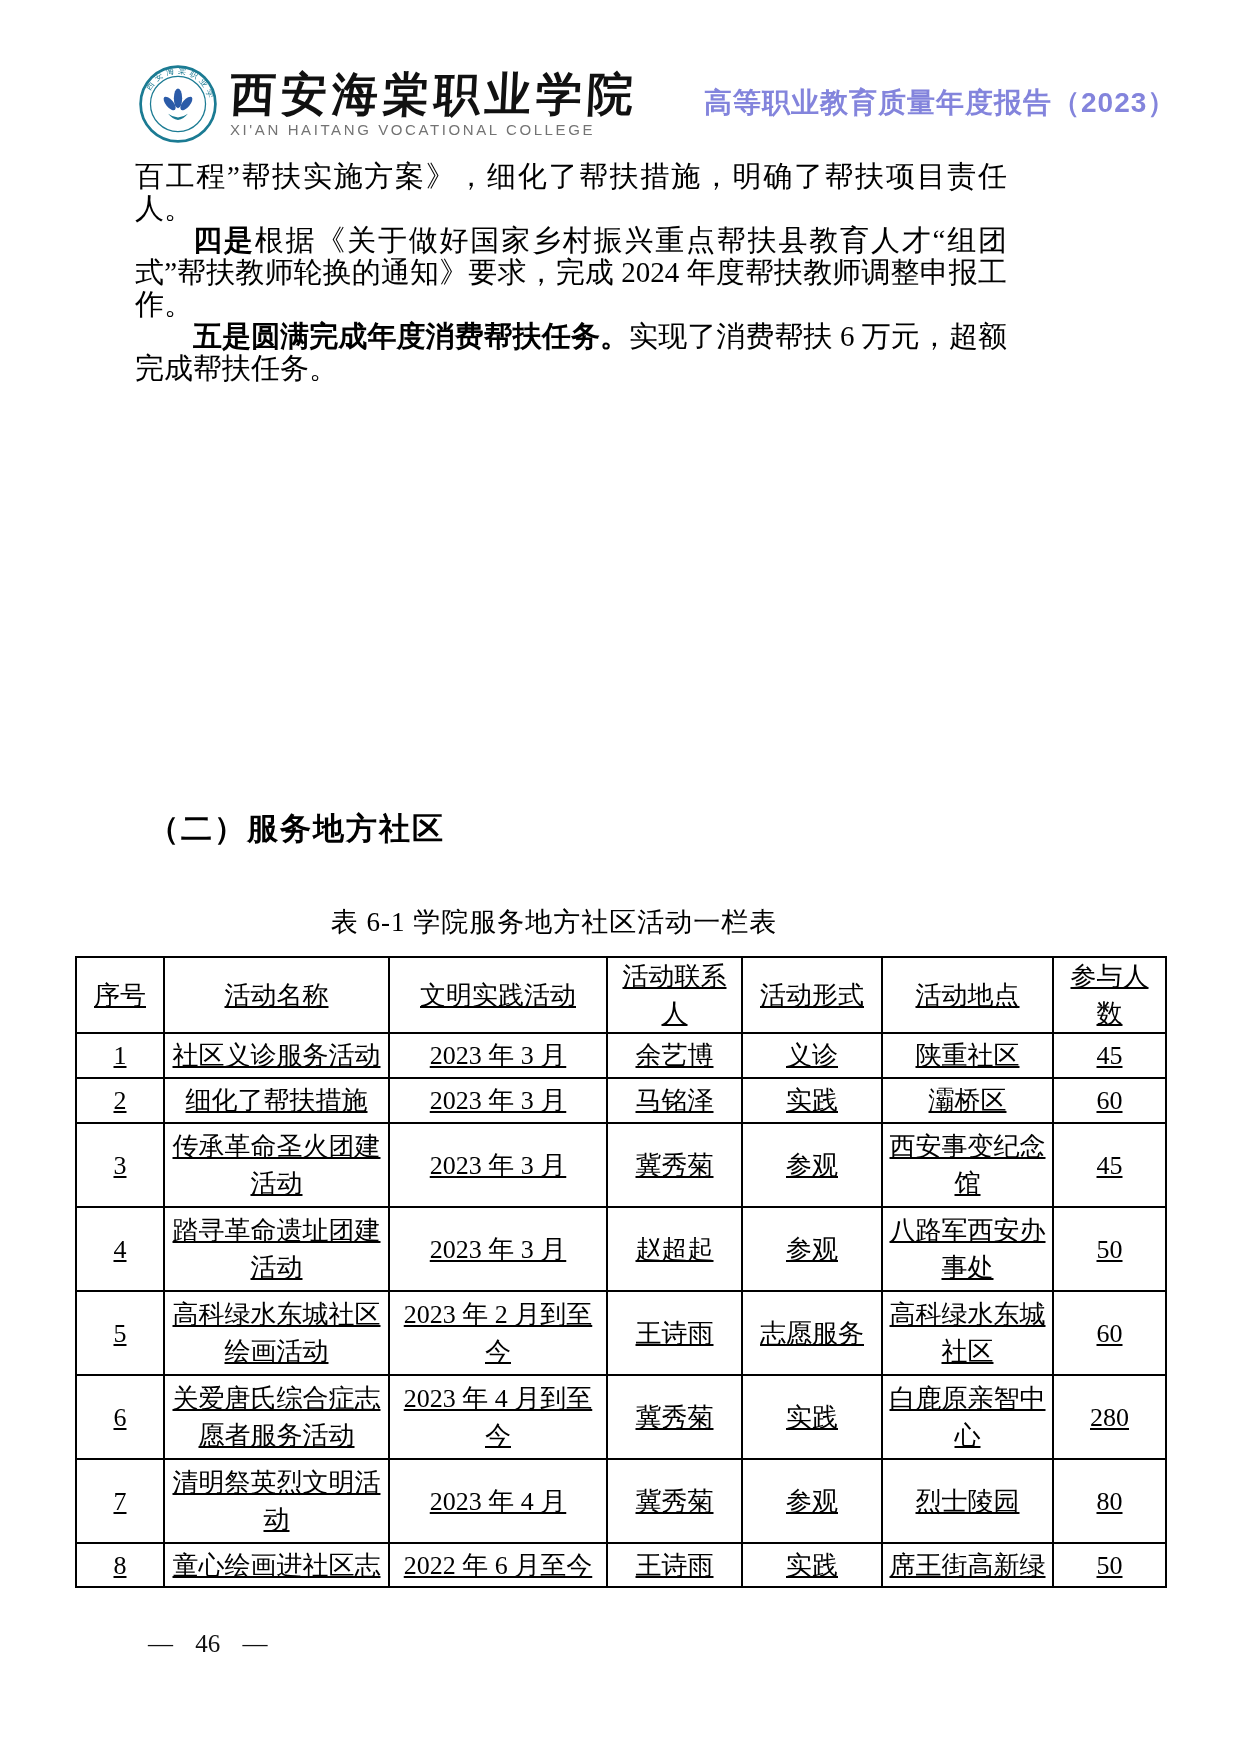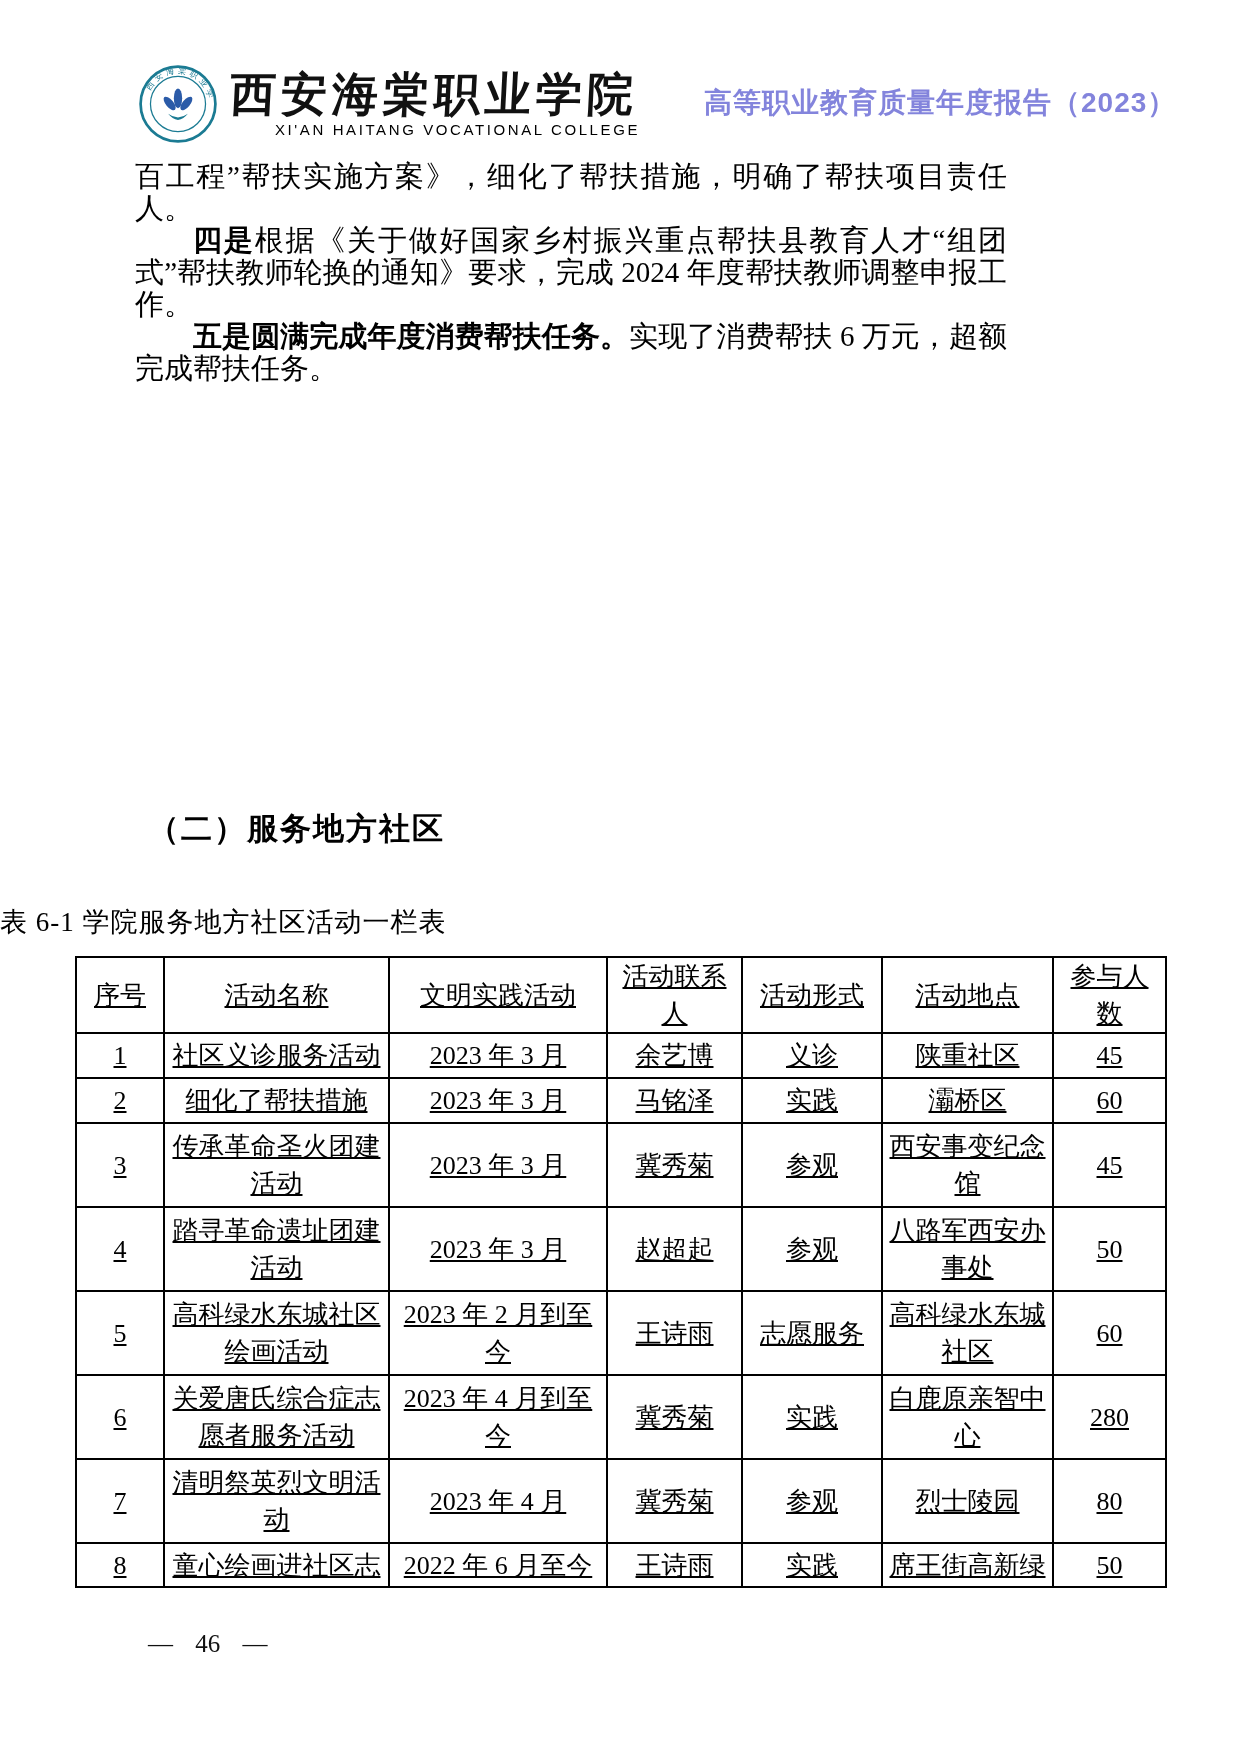--- a/index.html
+++ b/index.html
@@ -31,24 +31,23 @@
     line-height: 48px;
     letter-spacing: 5px;
     color: #111111;
     white-space: nowrap;
     transform: skewX(-3deg);
   }
   .en-name {
     font-family: "Liberation Sans", sans-serif;
     font-size: 15px;
     letter-spacing: 2.6px;
-    color: #000000;
+    color: #737373;
     margin-top: 3px;
     white-space: nowrap;
-    margin-left: 45px;
   }
   .report-title {
     position: absolute;
     left: 688px;
     top: 84px;
     font-family: "Liberation Sans", sans-serif;
     font-weight: bold;
     font-size: 28px;
     letter-spacing: 1px;
     white-space: nowrap;
@@ -78,20 +77,21 @@
     font-weight: bold;
     font-size: 31px;
     letter-spacing: 2px;
   }
 
   .table-caption {
     position: absolute;
     left: 0;
     top: 904px;
     width: 1108px;
+    text-align: center;
     font-size: 27px;
     letter-spacing: 1px;
   }
 
   
   .activity-table {
     position: absolute;
     left: 75px;
     top: 956px;
     width: 1090px;

